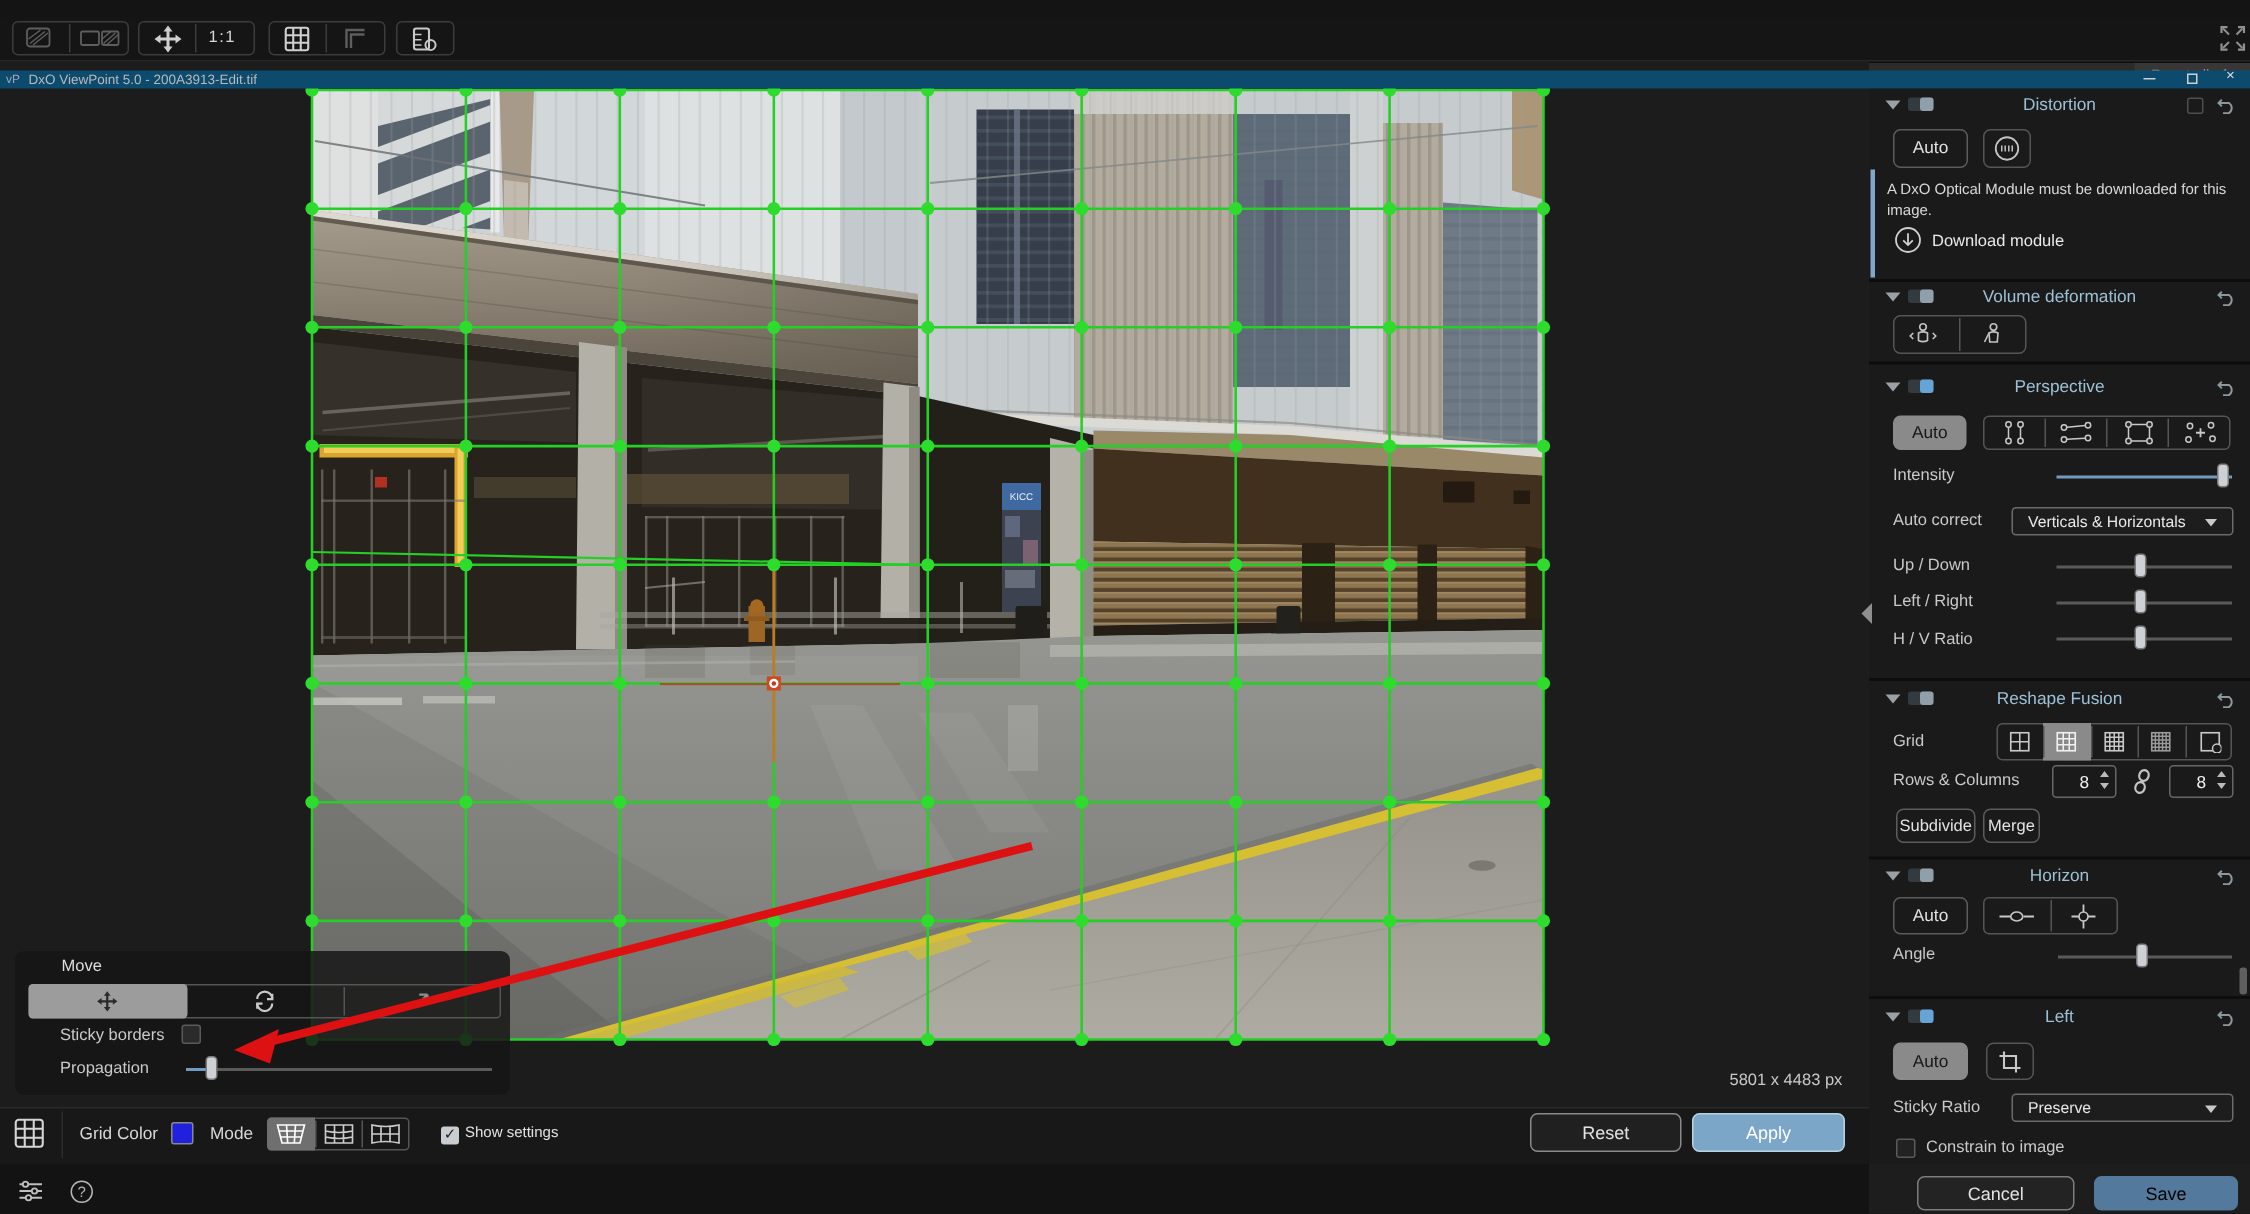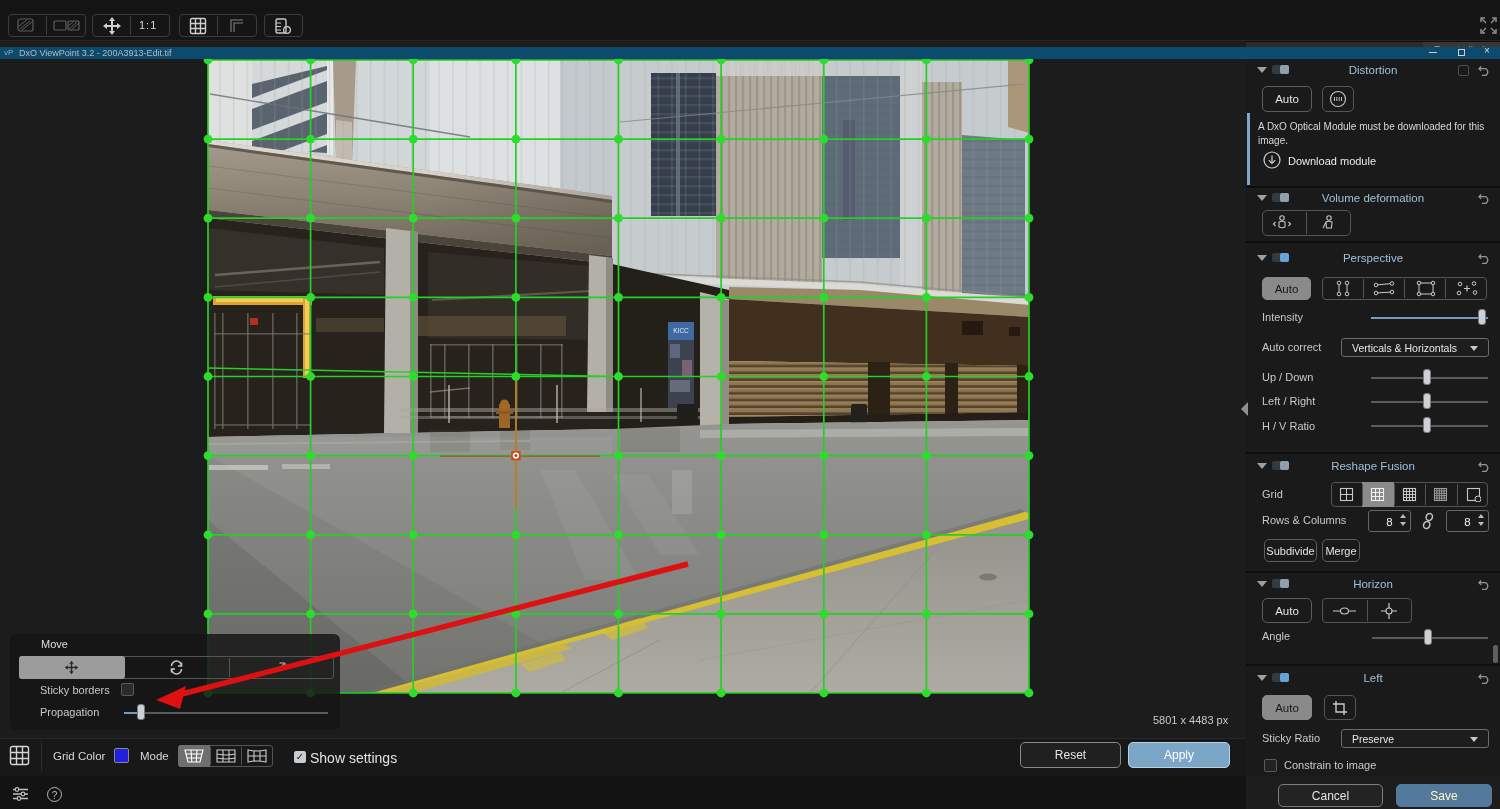--- a/index.html
+++ b/index.html
@@ -25,21 +25,21 @@
 .knob{position:absolute;width:8px;height:16px;background:#cdd1d5;border:1px solid #7a7a7a;border-radius:3px;}
 .dd{position:absolute;border:1px solid #6b6b6b;border-radius:3px;background:#1d1d1d;color:#e8e8e8;
  font-size:10.5px;display:flex;align-items:center;padding-left:10px;}
 .dd:after{content:"";position:absolute;right:10px;top:7px;border-left:4px solid transparent;border-right:4px solid transparent;border-top:5px solid #c9c9c9;}
 .chk{position:absolute;width:13px;height:13px;background:#222;border:1px solid #5a5a5a;border-radius:2px;}
 .icbtn{position:absolute;border:1px solid #555;border-radius:5px;display:flex;align-items:center;justify-content:center;}
 svg{display:block;}
 </style></head><body>
 <div id="titlebar" class="abs">
     <span class="abs" style="left:4px;top:1px;font-size:8px;color:#98a8b8;">vP</span>
-    <span class="abs" style="left:19px;top:1px;font-size:9px;color:#b9b9b9;">DxO ViewPoint 3.2 - 200A3913-Edit.tif</span>
+    <span class="abs" style="left:19px;top:1px;font-size:9px;color:#b9b9b9;">DxO ViewPoint 5.0 - 200A3913-Edit.tif</span>
     <span class="abs" style="left:1429px;top:5px;width:8px;height:1px;background:#cfcfcf"></span>
     <span class="abs" style="left:1458px;top:2px;width:7px;height:7px;border:1px solid #cfcfcf"></span>
     <span class="abs" style="left:1484px;top:-2px;font-size:10px;color:#dfdfdf">×</span>
   </div>
 <div id="toolbar" class="abs">
     <div class="abs" style="left:8px;top:2px;width:78px;height:23px;border:1px solid #3c3c3c;border-radius:4px"></div>
     <div class="abs" style="left:46px;top:4px;width:1px;height:19px;background:#3c3c3c"></div>
     <div class="abs" style="left:92px;top:2px;width:78px;height:23px;border:1px solid #3c3c3c;border-radius:4px"></div>
     <div class="abs" style="left:130px;top:4px;width:1px;height:19px;background:#3c3c3c"></div>
     <div class="abs" style="left:179px;top:2px;width:78px;height:23px;border:1px solid #3c3c3c;border-radius:4px"></div>
@@ -392,21 +392,21 @@
     <svg class="abs" style="left:184px;top:749px" width="20" height="14" viewBox="0 0 20 14">
       <path d="M1 1 H19 L16 13 H4 Z M7 1 L7.8 13 M13 1 L12.2 13 M2 5 H18 M3 9 H17" fill="none" stroke="#fff" stroke-width="1.1"></path>
     </svg>
     <svg class="abs" style="left:216px;top:749px" width="20" height="14" viewBox="0 0 20 14">
       <path d="M1 1 H19 V13 H1 Z M7 1 V13 M13 1 V13 M1 5 Q10 7 19 5 M1 9 Q10 11 19 9" fill="none" stroke="#ccc" stroke-width="1.1"></path>
     </svg>
     <svg class="abs" style="left:247px;top:749px" width="20" height="14" viewBox="0 0 20 14">
       <path d="M1 1 Q10 3 19 1 V13 Q10 11 1 13 Z M7 1.8 V12.2 M13 1.8 V12.2 M1 7 H19" fill="none" stroke="#ccc" stroke-width="1.1"></path>
     </svg>
     <div class="abs" style="left:294px;top:751px;width:12px;height:12px;background:#c9ccd0;border-radius:2px;color:#1a1a1a;font-size:10px;text-align:center;line-height:12px">✓</div>
-    <span class="lbl" style="left:310px;top:750px;font-size:14px;color:#e2e2e2">Show settings</span>
+    <span class="lbl" style="left:310px;top:750px;font-size:10px;color:#e2e2e2">Show settings</span>
     <div class="btn" style="left:1020px;top:742px;width:101px;height:26px;border-color:#8a8a8a;background:#202020;font-size:12px">Reset</div>
     <div class="btn" style="left:1128px;top:742px;width:102px;height:26px;background:#7ca6c8;border-color:#b9d2e2;color:#fff;font-size:12px">Apply</div>
   </div>
 <span class="lbl abs" style="left:1153px;top:714px;font-size:11px;color:#c9c9c9;z-index:6">5801 x 4483 px</span>
 <div id="statusbar" class="abs"></div>
 <div class="abs" style="left:0;top:0;z-index:16">
     <svg class="abs" style="left:12px;top:786px" width="17" height="16" viewBox="0 0 17 16">
       <path d="M1 3.5 H16 M1 8 H16 M1 12.5 H16" stroke="#c0c0c0" stroke-width="1.3"></path>
       <circle cx="5" cy="3.5" r="1.8" fill="#131313" stroke="#c0c0c0" stroke-width="1.2"></circle>
       <circle cx="11" cy="8" r="1.8" fill="#131313" stroke="#c0c0c0" stroke-width="1.2"></circle>
@@ -617,15 +617,15 @@
       <svg width="16" height="16" viewBox="0 0 16 16">
         <path d="M1 4 H12 V15 M4 1 V12 H15" fill="none" stroke="#c8c8c8" stroke-width="1.4"></path>
       </svg>
     </div>
     <span class="lbl" style="left:1262px;top:732px">Sticky Ratio</span>
     <div class="dd" style="left:1341px;top:729px;width:148px;height:19px">Preserve</div>
     <div class="chk" style="left:1264px;top:759px"></div>
     <span class="lbl" style="left:1284px;top:759px">Constrain to image</span>
     <div class="abs" style="left:1246px;top:776px;width:254px;height:33px;background:#1d1d1d"></div>
     <div class="btn" style="left:1278px;top:784px;width:105px;height:23px;border-color:#7d7d7d;background:#232323;font-size:12px">Cancel</div>
-    <div class="btn" style="left:1396px;top:784px;width:96px;height:23px;background:#53799c;border-color:#53799c;color:#fef9c3;font-size:12px">Save</div>
+    <div class="btn" style="left:1396px;top:784px;width:96px;height:23px;background:#53799c;border-color:#53799c;color:#000000;font-size:12px">Save</div>
     <div class="abs" style="left:1241px;top:402px;width:0;height:0;border-top:7px solid transparent;border-bottom:7px solid transparent;border-right:7px solid #8f8f8f;z-index:17"></div>
     <div class="abs" style="left:1493px;top:645px;width:5px;height:18px;background:#5f5f5f;border-radius:2px;z-index:17"></div>
   </div>
 </body></html>

